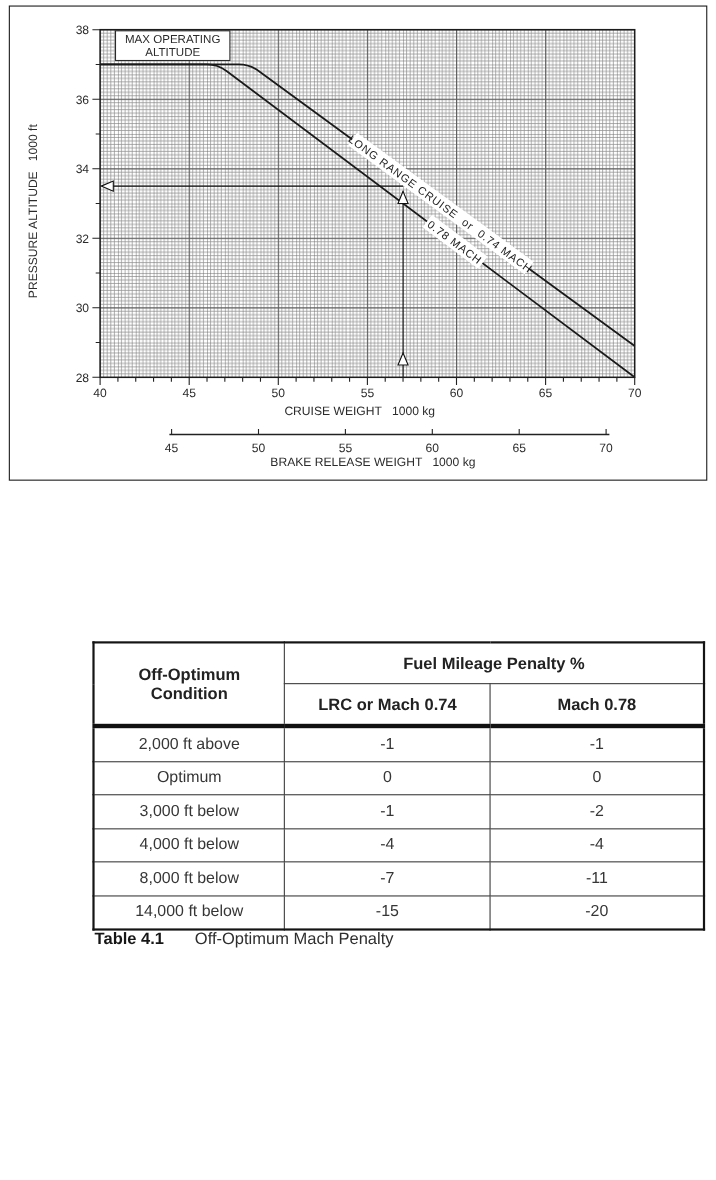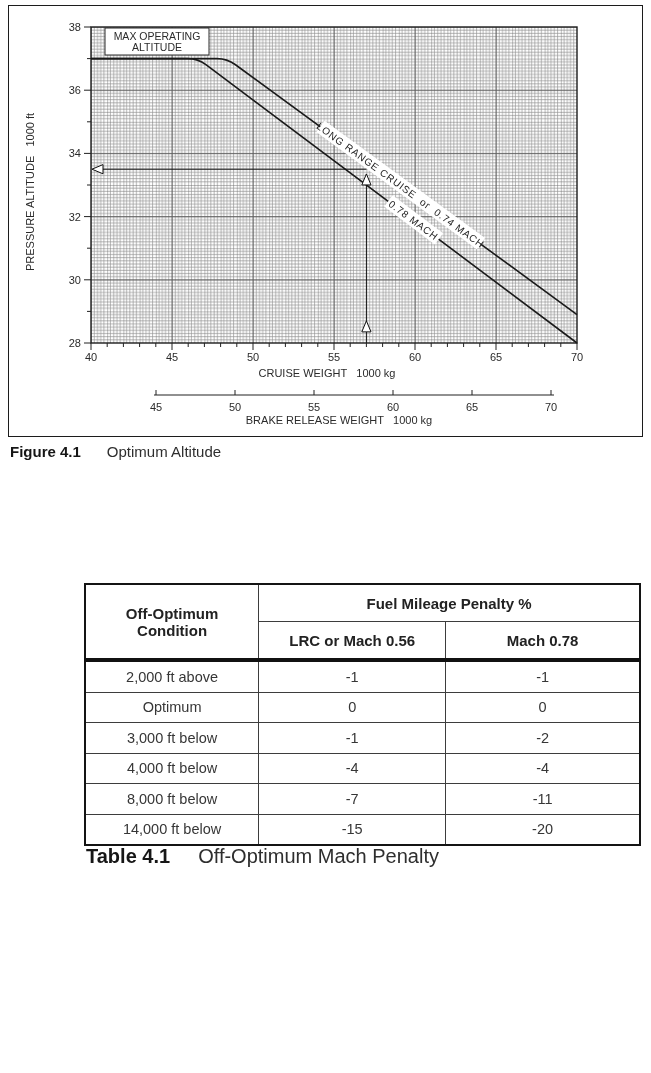--- a/index.html
+++ b/index.html
@@ -24,21 +24,21 @@
   
   .penalty-table{position:absolute;left:84px;top:583px;border-collapse:collapse;
                  width:557px;background:#fff;border:2px solid #141414;
                  font-size:14.5px;color:#363636;text-align:center;}
   .penalty-table th,.penalty-table td{border:1px solid #3d3d3d;padding:0 6px;}
   .penalty-table thead th{font-size:15px;font-weight:700;color:#222;height:36px;}
   .penalty-table thead .hdr-bottom{border-bottom:4px solid #111;}
   .penalty-table tbody td{height:29.5px;}
   .col-cond{width:143px;} .col-lrc{width:154px;} .col-m78{width:160px;}
 
-  .tbl-caption{position:absolute;left:86px;top:845px;font-size:20px;
+  .tbl-caption{position:absolute;left:86px;top:845px;font-size:15px;
                display:flex;gap:28px;align-items:baseline;}
 </style>
 </head>
 <body>
 
 <div class="page">
 
   <div class="figure-box">
     <svg id="chart-svg" width="633" height="430" viewBox="0 0 633 430">
       <defs>
@@ -164,38 +164,34 @@
           <path d="M542 389v-5" stroke="#222" stroke-width="1"></path>
           <text x="542" y="405" text-anchor="middle" class="tick-lab">70</text>
         </g>
 
       <text class="axis-title" x="318" y="371" text-anchor="middle">CRUISE WEIGHT&nbsp;&nbsp;&nbsp;1000 kg</text>
       <text class="axis-title" transform="translate(25 186) rotate(-90)" text-anchor="middle">PRESSURE ALTITUDE&nbsp;&nbsp;&nbsp;1000 ft</text>
       <text class="axis-title" x="330" y="418" text-anchor="middle">BRAKE RELEASE WEIGHT&nbsp;&nbsp;&nbsp;1000 kg</text>
     </svg>
   </div>
 
-  <div class="fig-caption">
-    <span class="cap-label">Figure 4.1</span>
-    <span class="cap-title">Optimum Altitude</span>
-  </div>
 
   <table class="penalty-table">
     <colgroup>
         <col class="col-cond">
         <col class="col-lrc">
         <col class="col-m78">
       </colgroup>
     <thead>
       <tr>
         <th rowspan="2" class="hdr-bottom">Off-Optimum Condition</th>
         <th colspan="2">Fuel Mileage Penalty %</th>
       </tr>
       <tr>
-        <th class="hdr-bottom">LRC or Mach 0.56</th>
+        <th class="hdr-bottom">LRC or Mach 0.74</th>
         <th class="hdr-bottom">Mach 0.78</th>
       </tr>
     </thead>
     <tbody>
       <tr>
         <td>2,000 ft above</td>
         <td>-1</td>
         <td>-1</td>
       </tr>
       <tr>

